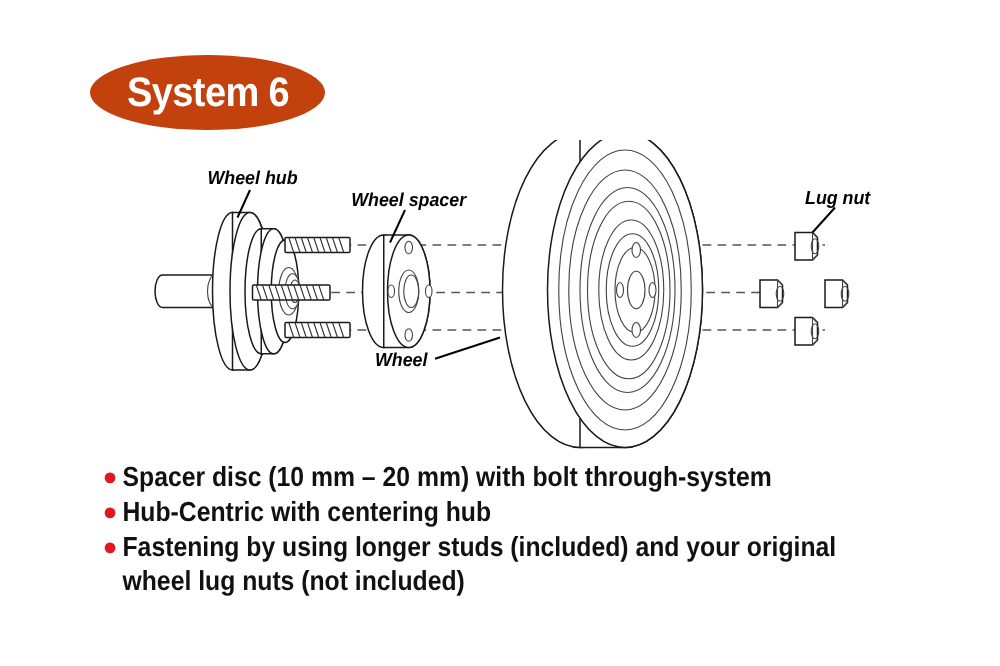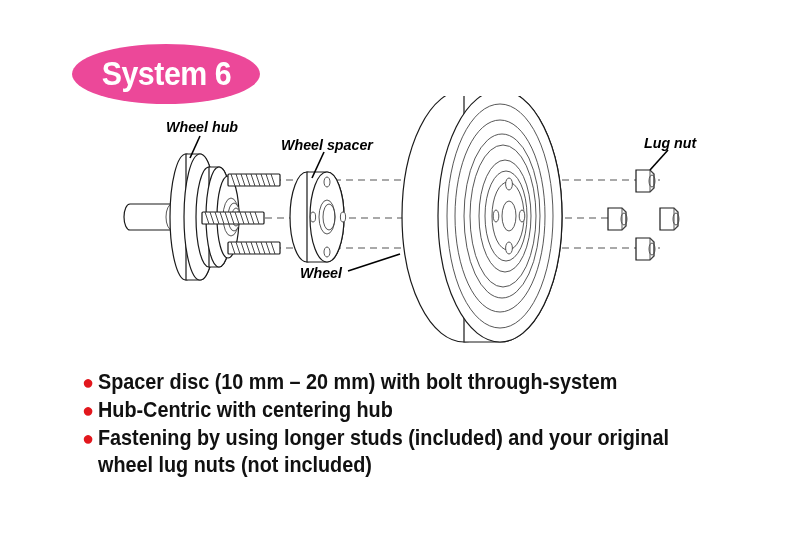--- a/index.html
+++ b/index.html
@@ -10,35 +10,35 @@
     overflow:hidden;
     position:relative;
   }
   #page{position:relative;width:800px;height:533px;}
 
   
   .badge{
     position:absolute;left:72px;top:44px;
     width:188px;height:60px;
     border-radius:50%;
-    background:#ec4899;
+    background:#c2410c;
     display:flex;align-items:center;justify-content:center;
   }
   .badge-text{
     color:#ffffff;
     font-family:"Liberation Sans",sans-serif;
     font-weight:bold;
     font-size:33px;
     letter-spacing:-0.5px;
     transform:scaleX(0.92);
     white-space:nowrap;
   }
 
   
-  .diagram{position:absolute;left:0;top:96px;width:800px;height:270px;}
+  .diagram{position:absolute;left:0;top:112px;width:800px;height:270px;}
 
   
   .callout{
     position:absolute;
     font-family:"Liberation Sans",sans-serif;
     font-weight:bold;font-style:italic;
     font-size:15px;color:#000;
     white-space:nowrap;
     transform:scaleX(0.95);
     transform-origin:left center;

